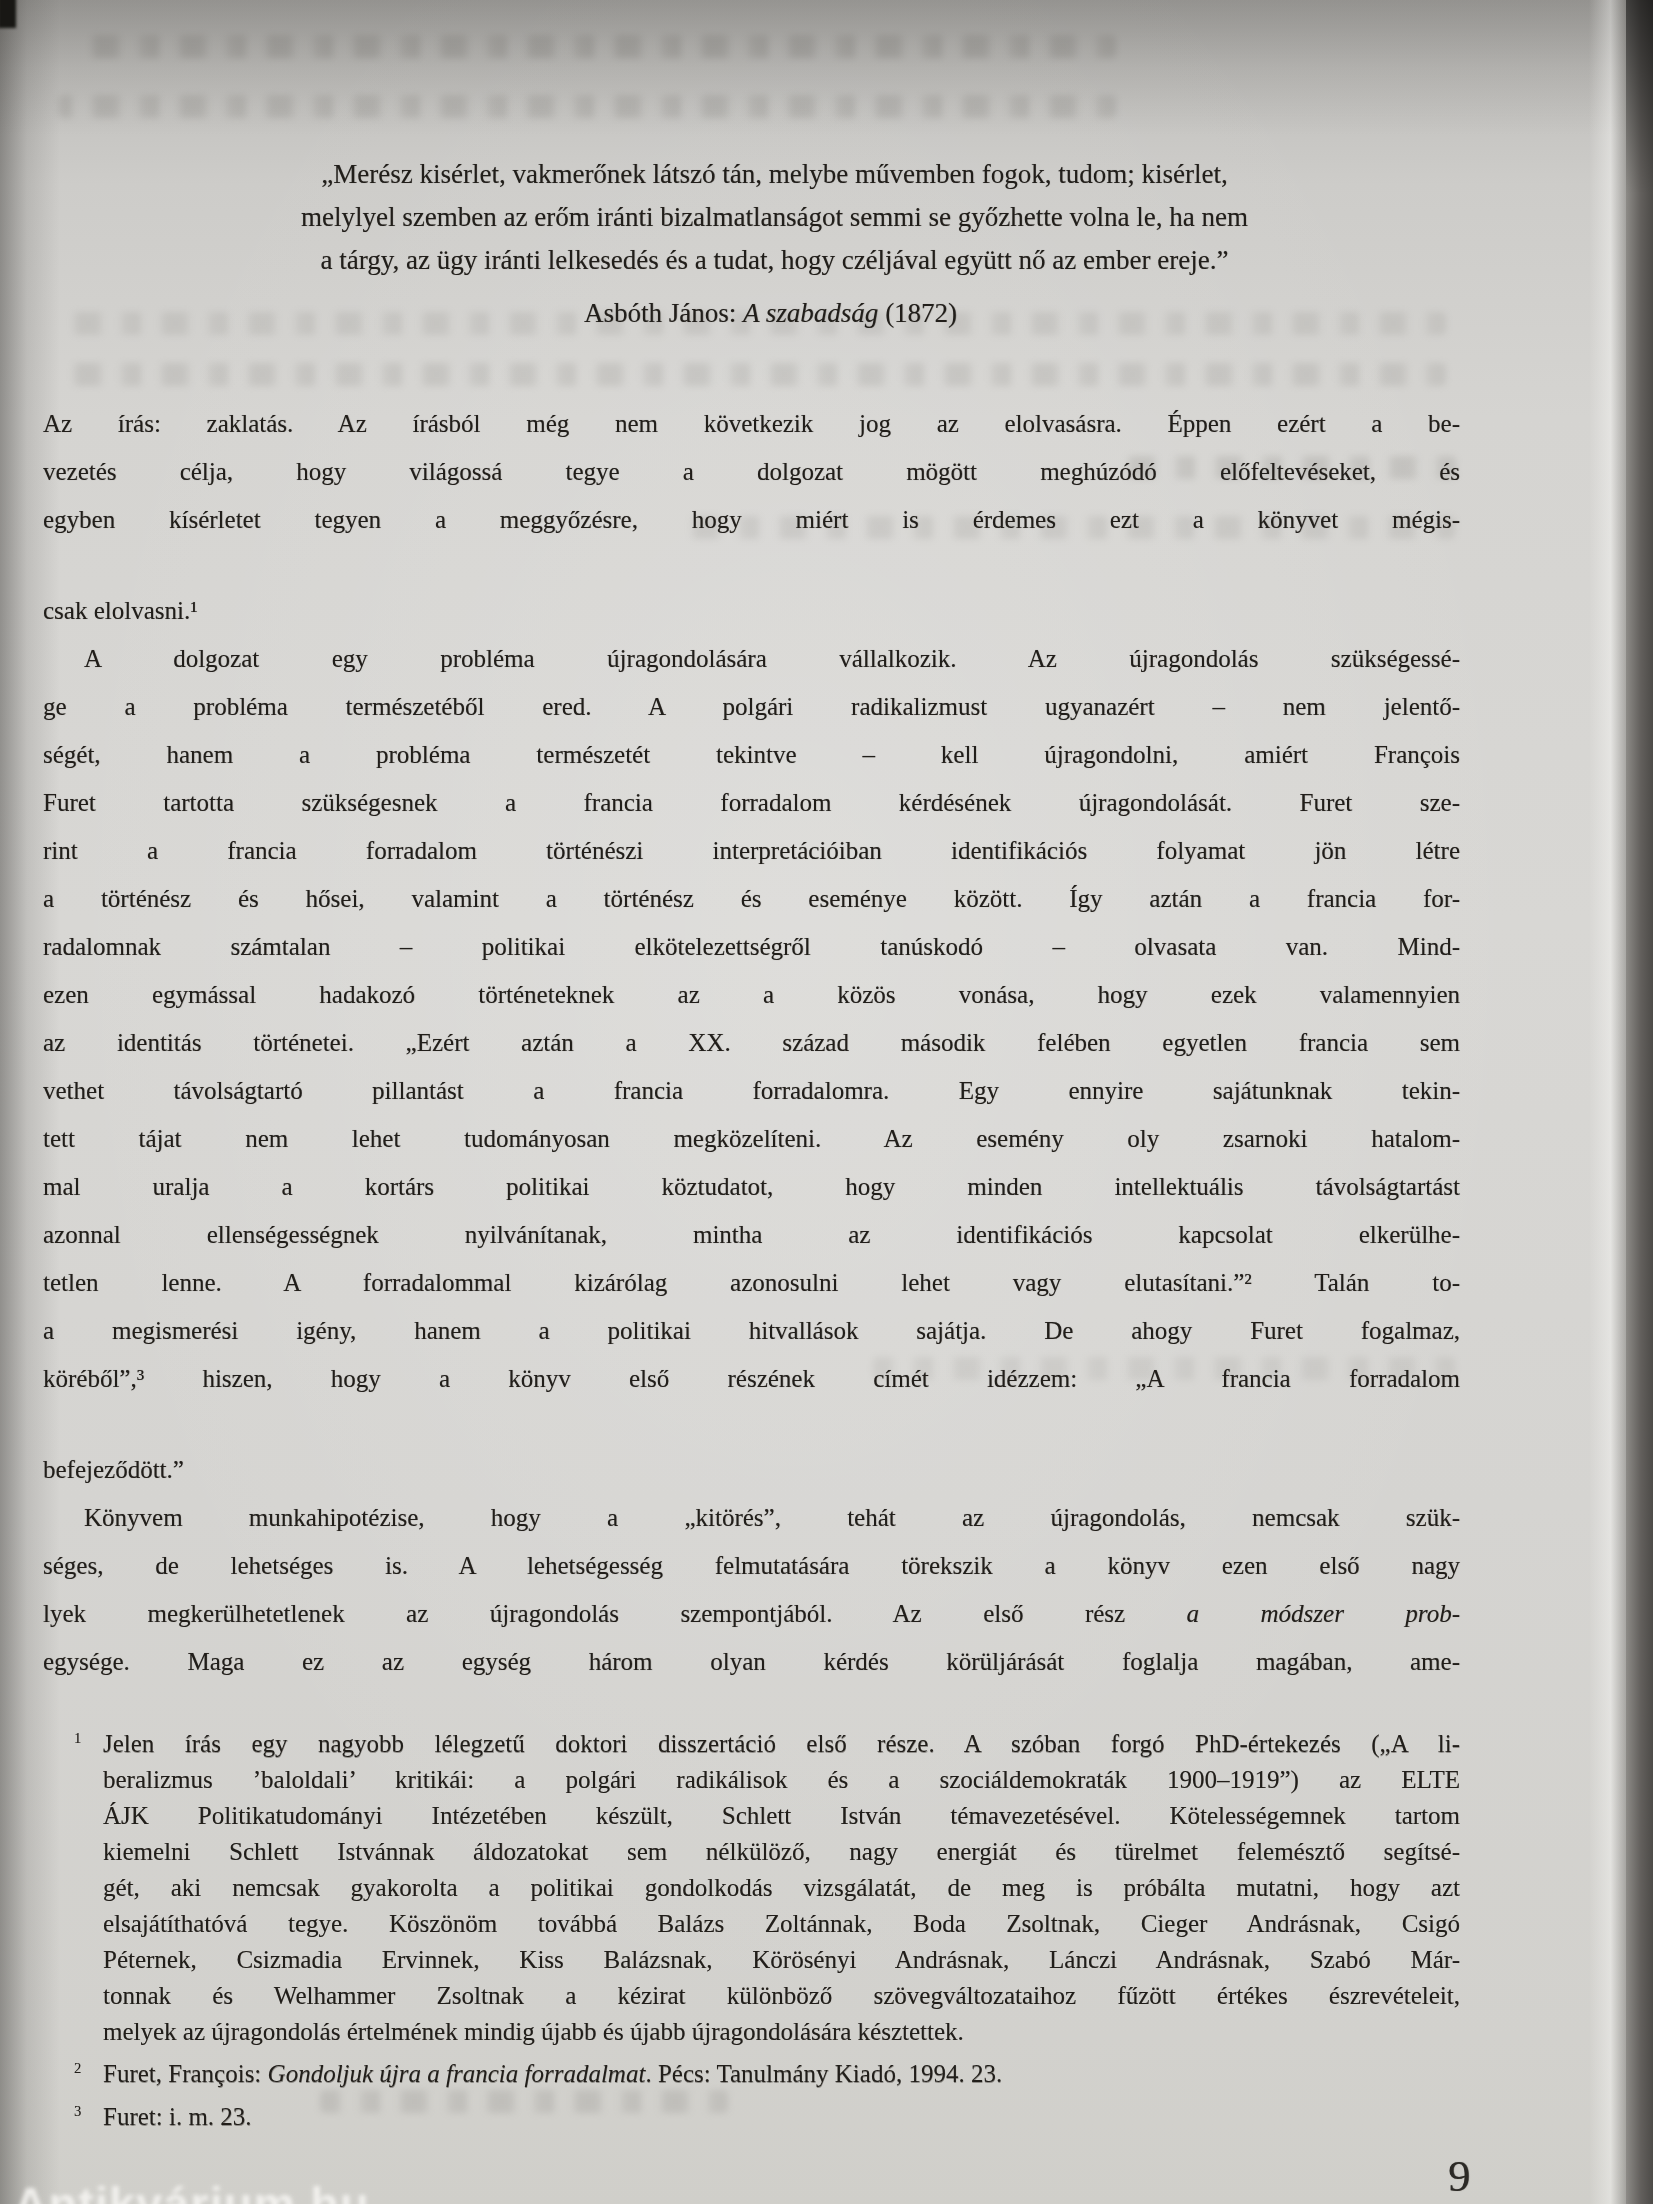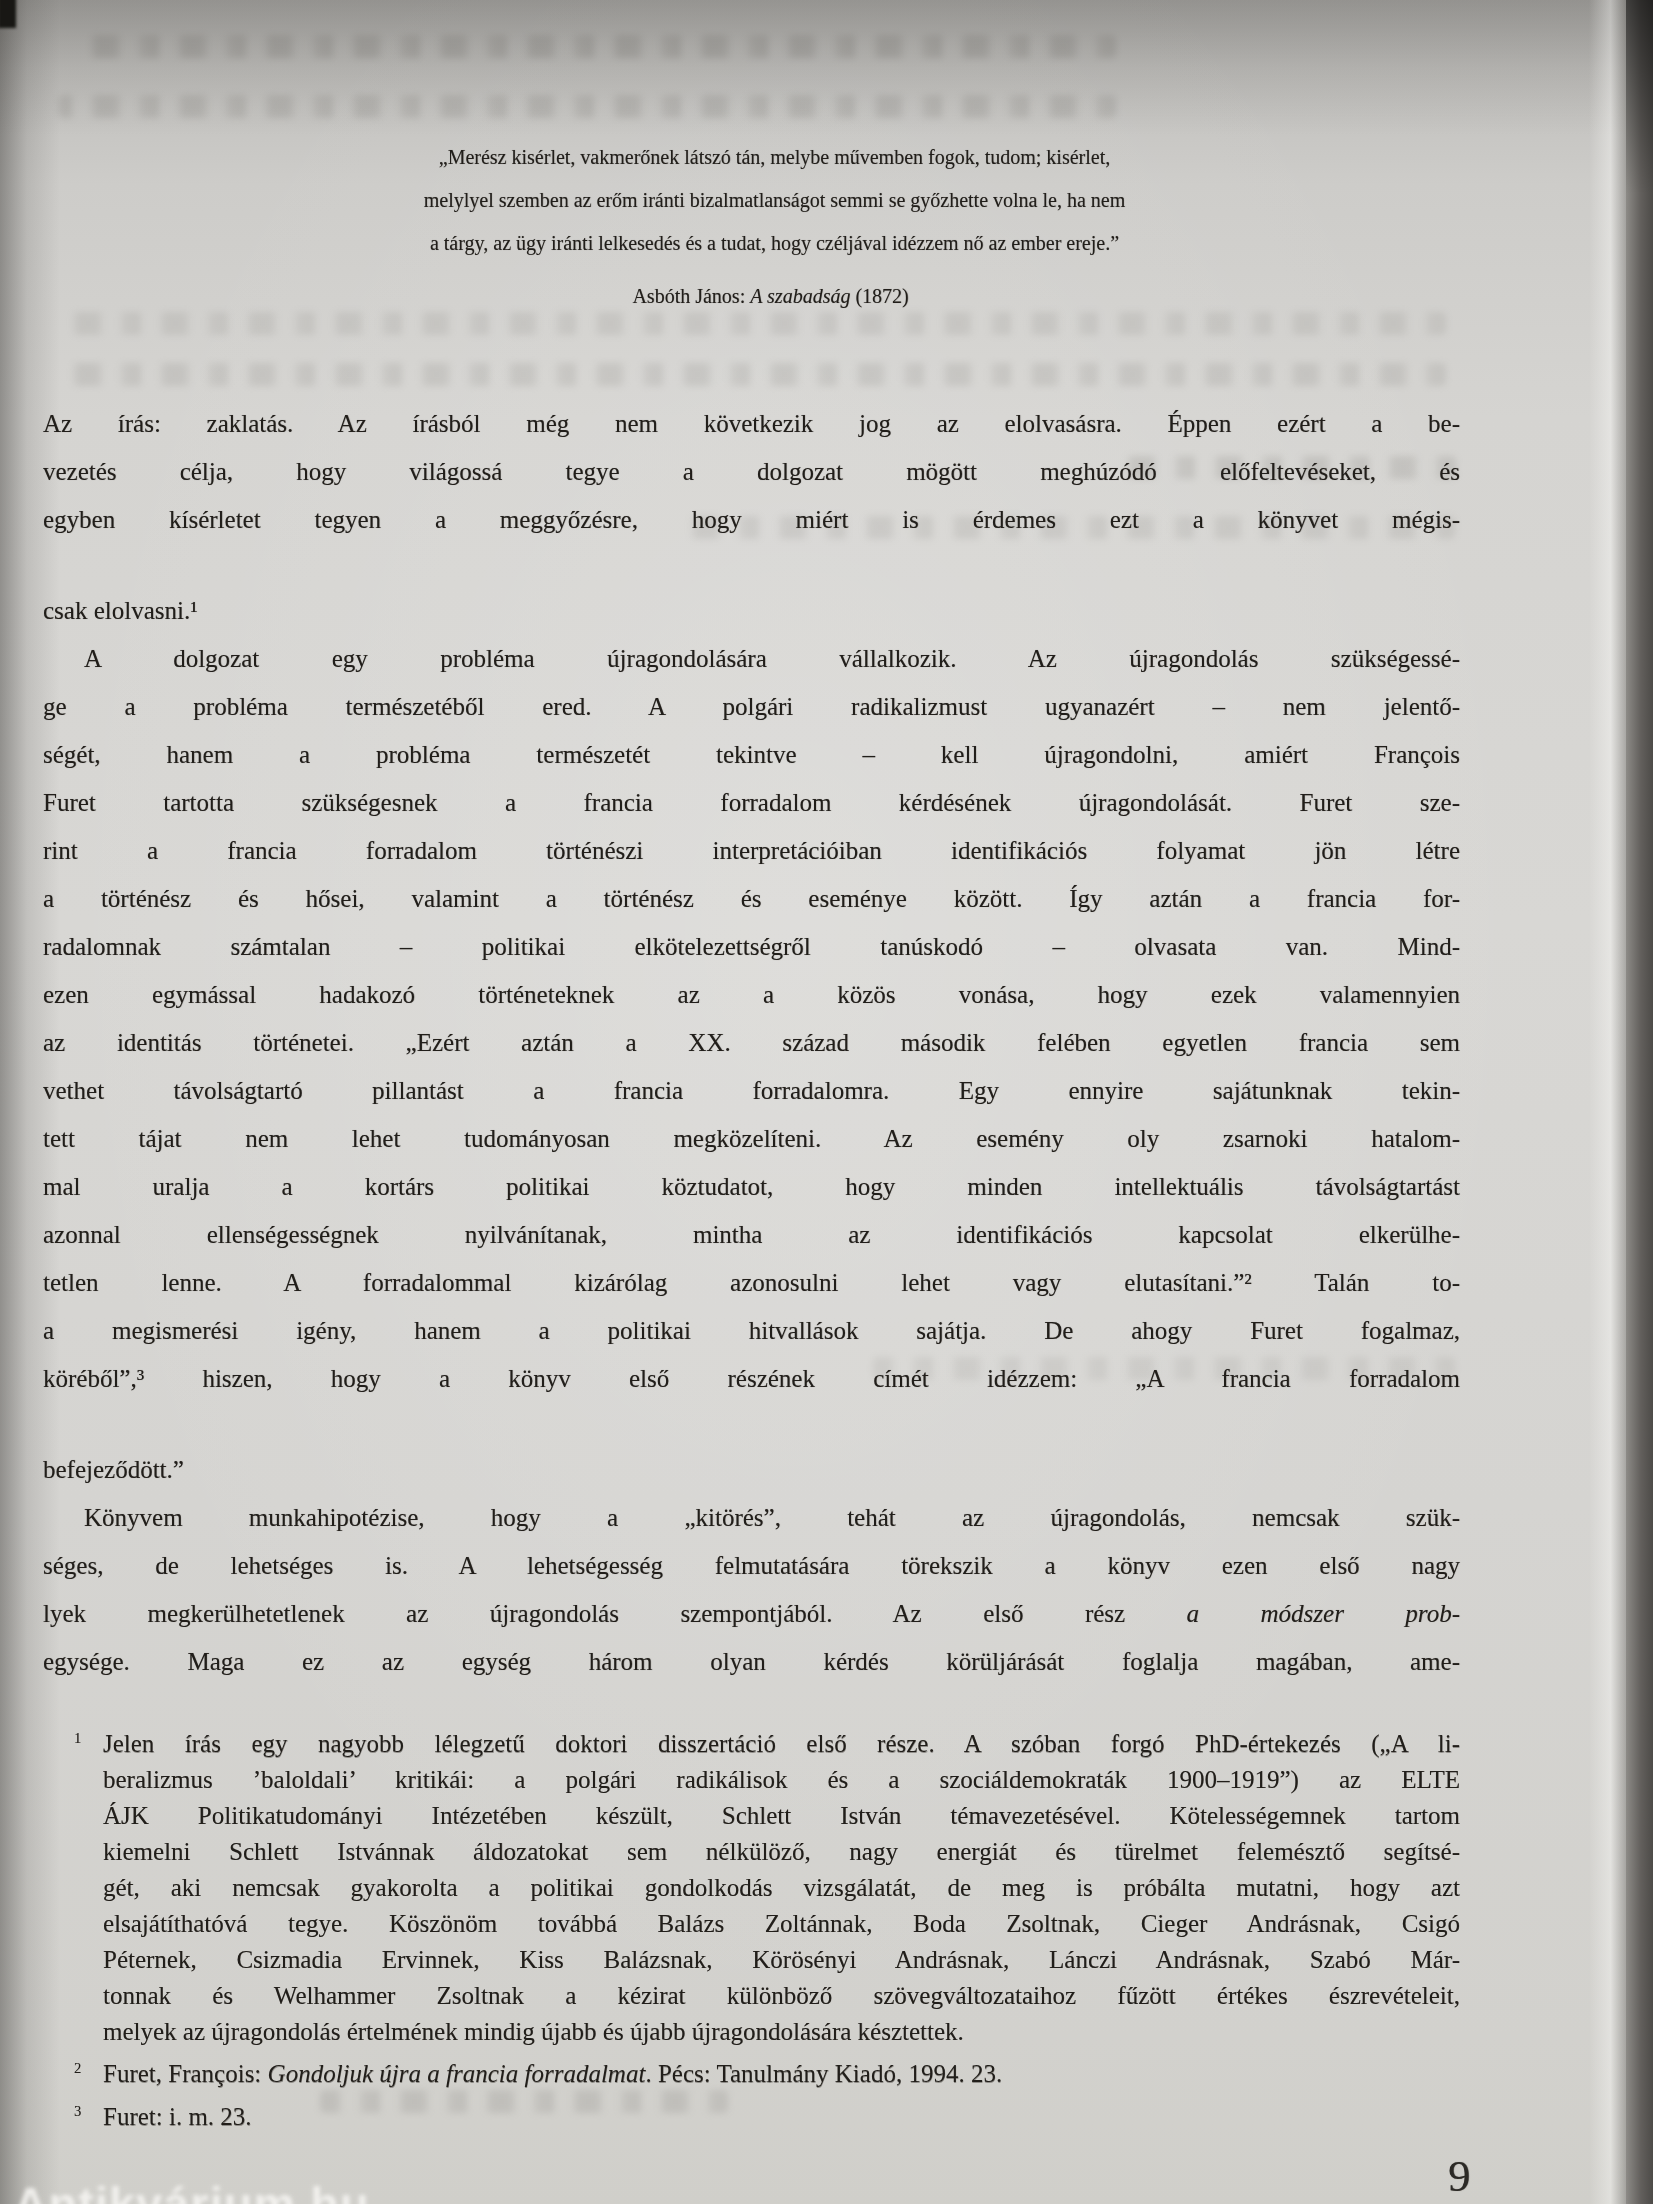--- a/index.html
+++ b/index.html
@@ -53,22 +53,22 @@
   .bleed {
     position: absolute; height: 23px; border-radius: 4.9px;
     filter: blur(3.9px); transform: scaleX(-1);
     background: repeating-linear-gradient(90deg,
       #8f8d89 0px, #9a9894 15.5px, rgba(150,148,144,0) 23px, rgba(150,148,144,0) 37px,
       #93918d 43px, #8f8d89 62px, rgba(150,148,144,0) 70px, rgba(150,148,144,0) 87px);
     pointer-events: none;
   }
   
   .epigraph {
-    position: absolute; left: 144px; top: 136px; width: 1261px;
-    font-size: 20px; line-height: 43px;
+    position: absolute; left: 144px; top: 153px; width: 1261px;
+    font-size: 27px; line-height: 43px;
     text-shadow: 0.3px 0.3px 0.7px rgba(40,36,30,0.45);
     z-index: 5;
   }
   .q-line { text-align: center; }
   .attribution { text-align: center; padding-right: 7.8px; margin-top: 10px; }
 
   .body-text {
     position: absolute; left: 43px; top: 400px; width: 1417px;
     font-size: 25px; line-height: 48px;
     text-shadow: 0.3px 0.3px 0.7px rgba(40,36,30,0.45);
@@ -117,21 +117,21 @@
   <div class="bleed" style="left:58px;  top:363px;  width:1388px; opacity:0.22;"></div>
   <div class="bleed" style="left:1116px;top:456px;  width:340px;  opacity:0.26;"></div>
   <div class="bleed" style="left:679px; top:516px;  width:776px;  opacity:0.20;"></div>
   <div class="bleed" style="left:873px; top:1357px; width:582px;  opacity:0.16;"></div>
   <div class="bleed" style="left:320px; top:2090px; width:408px;  opacity:0.26;"></div>
 
   <div class="epigraph">
     <div id="epigraph-lines">
         <div class="q-line">„Merész kisérlet, vakmerőnek látszó tán, melybe művemben fogok, tudom; kisérlet,</div>
         <div class="q-line">melylyel szemben az erőm iránti bizalmatlanságot semmi se győzhette volna le, ha nem</div>
-        <div class="q-line">a tárgy, az ügy iránti lelkesedés és a tudat, hogy czéljával idézzem nő az ember ereje.”</div>
+        <div class="q-line">a tárgy, az ügy iránti lelkesedés és a tudat, hogy czéljával együtt nő az ember ereje.”</div>
       </div>
     <div class="attribution" id="epigraph-attribution">Asbóth János: <i>A szabadság</i> (1872)</div>
   </div>
 
   <div class="body-text" id="body-text">
       <div class="line">Az írás: zaklatás. Az írásból még nem következik jog az elolvasásra. Éppen ezért a be-</div>
       <div class="line">vezetés célja, hogy világossá tegye a dolgozat mögött meghúzódó előfeltevéseket, és</div>
       <div class="line">egyben kísérletet tegyen a meggyőzésre, hogy miért is érdemes ezt a könyvet mégis-</div>
       <div class="line last">csak elolvasni.¹</div>
       <div class="line indented">A dolgozat egy probléma újragondolására vállalkozik. Az újragondolás szükségessé-</div>

